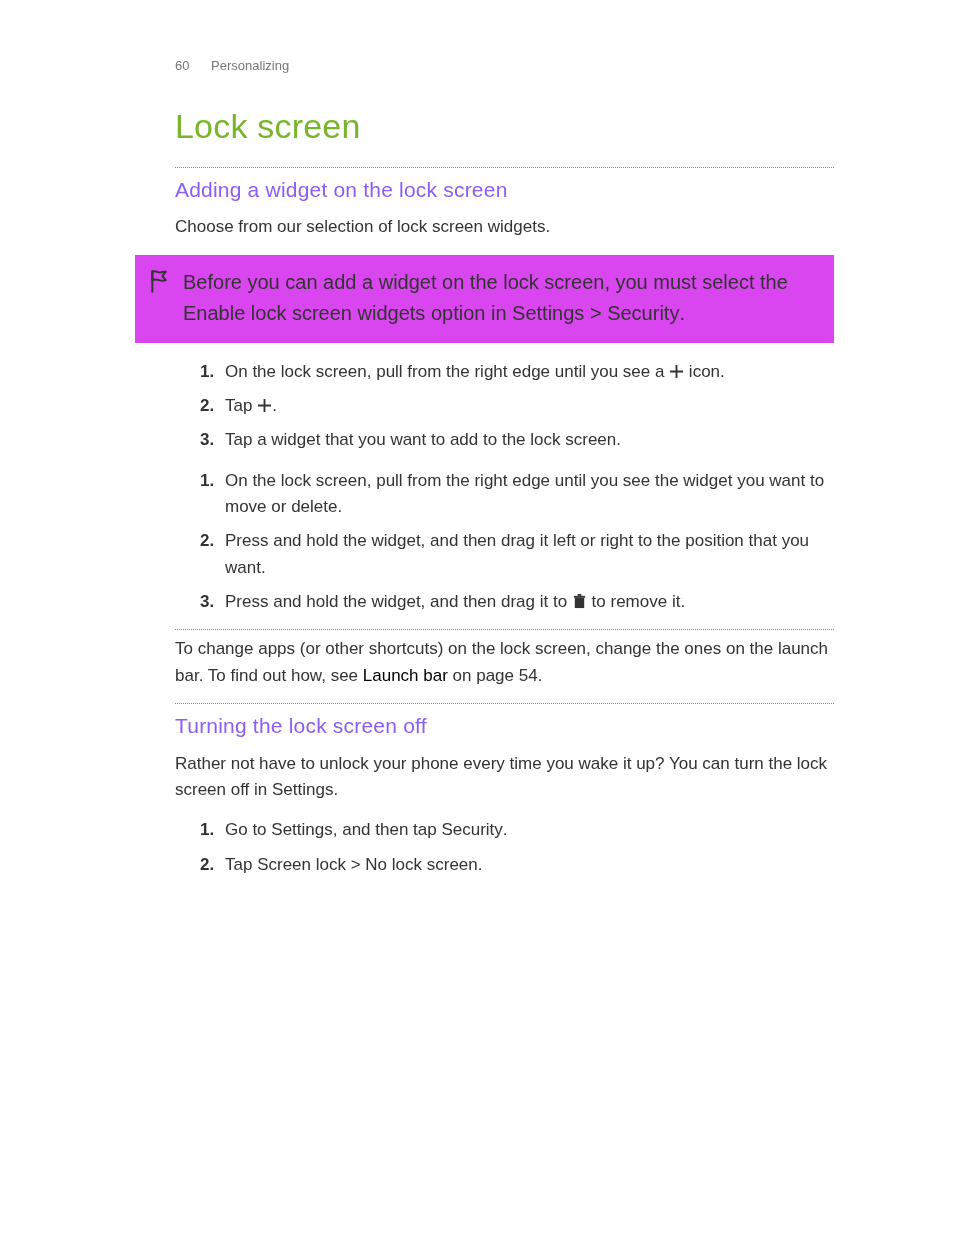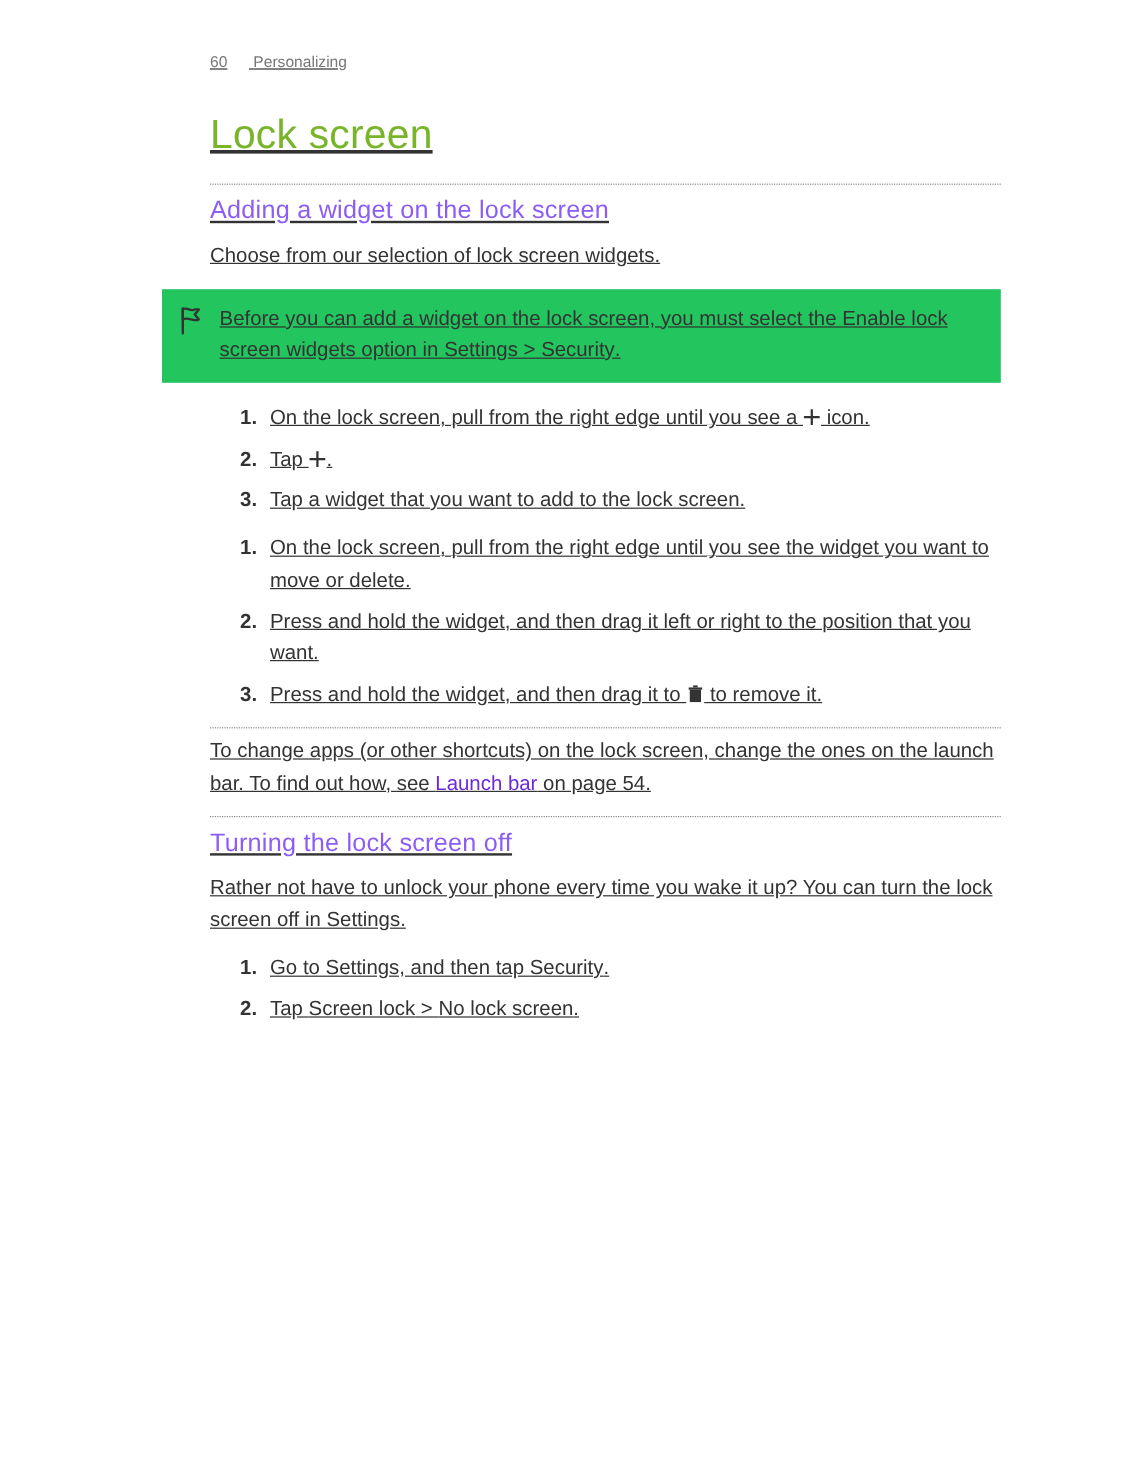--- a/index.html
+++ b/index.html
@@ -7,22 +7,21 @@
     width:954px;
     height:1235px;
     background:#fff;
     font-family:"Helvetica Neue",Helvetica,Arial,sans-serif;
     color:#333;
     font-size:17px;
     line-height:1.55;
   }
   .page{
     box-sizing:border-box;
-    padding:42px 120px 40px 175px;
-    text-decoration:underline;
+    padding:56px 120px 40px 175px;
   }
   .running-head{
     font-size:13px;
     color:#777;
     margin-bottom:24px;
   }
   .running-head .pageno{margin-right:18px;}
   h1.main-title{
     font-size:34px;
     font-weight:400;
@@ -37,26 +36,26 @@
   }
   h2.section-title{
     font-size:21px;
     font-weight:400;
     color:#8b5cf6;
     margin:6px 0 8px 0;
     letter-spacing:0.2px;
   }
   p.body{margin:6px 0 14px 0;}
   .note-box{
-    background:#22c55e;
+    background:#d946ef;
     margin:10px 0 16px -40px;
     padding:12px 20px 14px 14px;
     display:flex;
     align-items:flex-start;
-    font-size:17px;
+    font-size:20px;
   }
   .note-box .flag-col{
     width:34px;
     flex:none;
     padding-top:2px;
   }
   .note-box .flag-col svg{width:20px;height:24px;}
   .note-box .note-text{flex:1;}
   ol.steps{
     margin:4px 0 14px 0;
@@ -75,21 +74,21 @@
     margin:12px 0 8px 0;
   }
   .inline-icon{
     display:inline-block;
     vertical-align:middle;
     line-height:0;
     position:relative;
     top:-1px;
   }
   .inline-icon svg{width:15px;height:15px;}
-  a.link{color:#6d28d9;text-decoration:none;}
+  a.link{color:#000000;text-decoration:none;}
   .medium{font-weight:500;}
 </style>
 </head>
 <body>
 
 <div class="page">
 
   <div class="running-head">
     <span class="pageno">60</span>
     <span>Personalizing</span>

